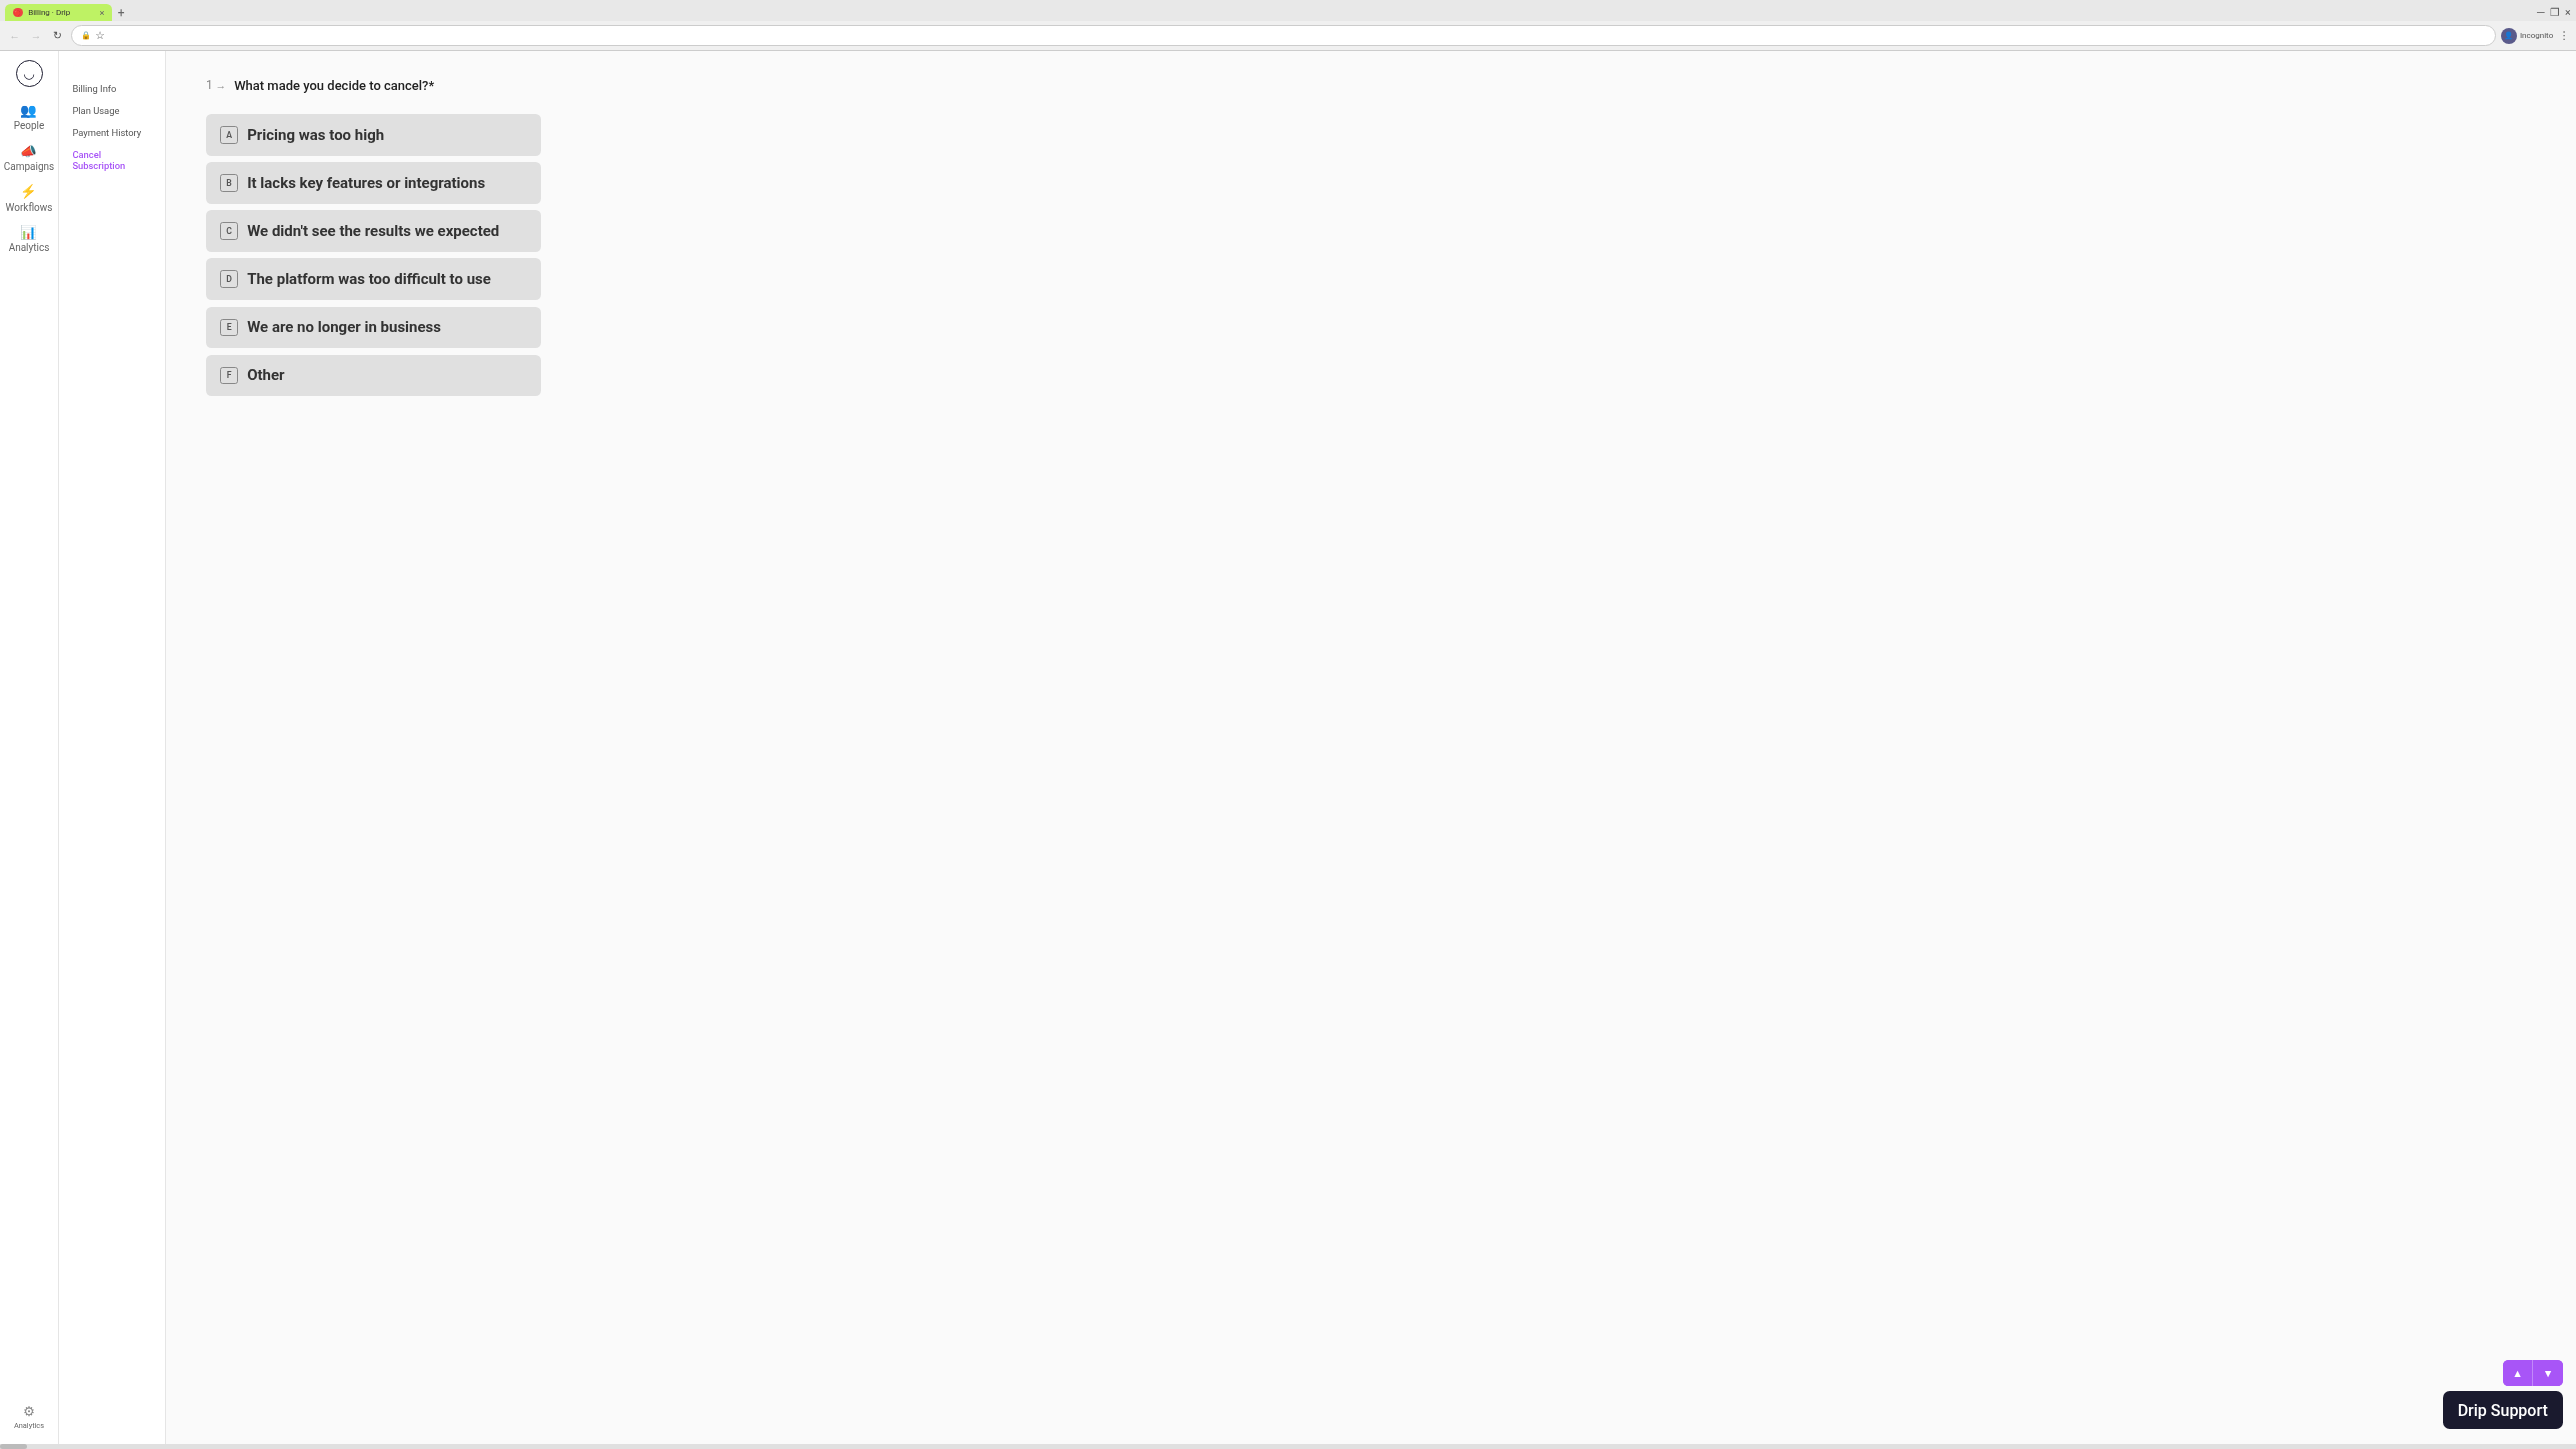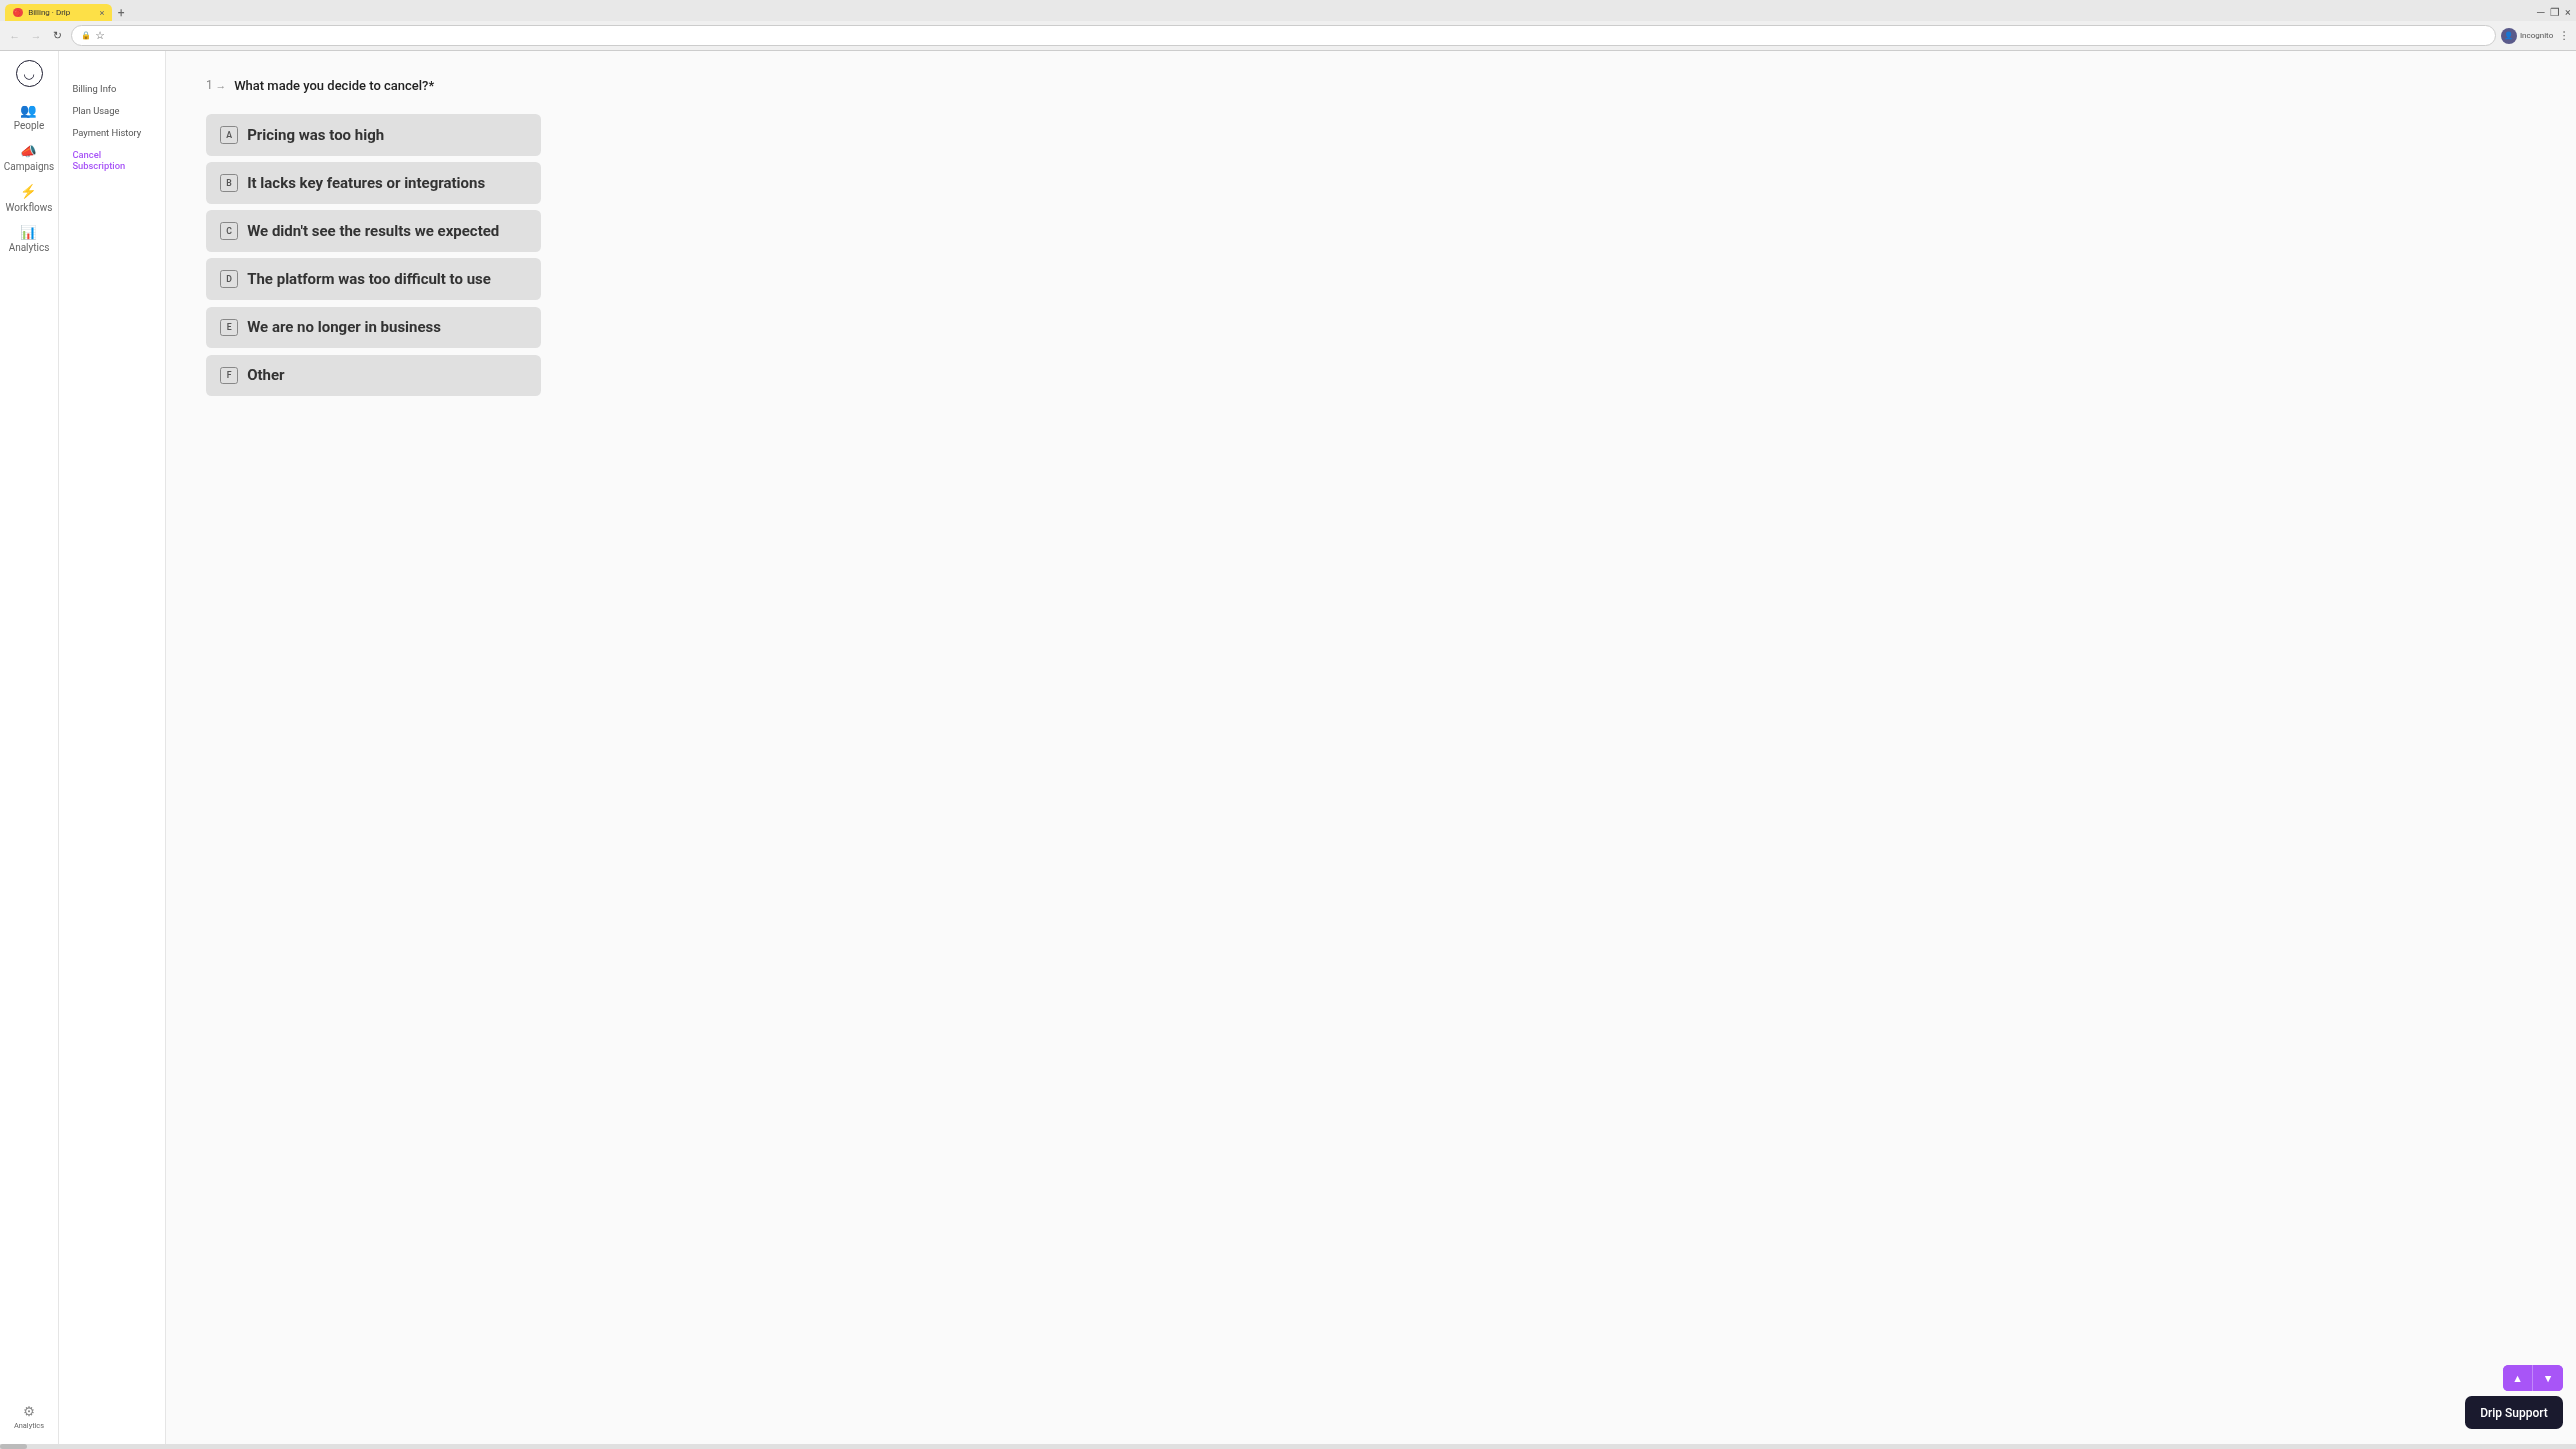--- a/index.html
+++ b/index.html
@@ -23,21 +23,21 @@
     .title-bar {
       display: flex;
       align-items: center;
       padding: 4px 5.4px 0 5.4px;
       background: #e8e8e8;
     }
 
     .tab {
       display: flex;
       align-items: center;
-      background: #fde047;
+      background: #bef264;
       border-radius: 5.4px 5.4px 0 0;
       padding: 4px 8px;
       font-size: 8px;
       color: #333;
       gap: 5.4px;
       min-width: 107px;
     }
 
     .tab-favicon {
       width: 9.4px;
@@ -387,21 +387,21 @@
 
     .support-nav-btn:last-child {
       border-right: none;
     }
 
     .drip-support-btn {
       background: #1a1a2e;
       color: white;
       padding: 9.4px 14.8px;
       border-radius: 6.7px;
-      font-size: 12px;
+      font-size: 16px;
       font-weight: 500;
       cursor: pointer;
       white-space: nowrap;
     }
 
     
     .main-content::-webkit-scrollbar {
       width: 5.4px;
     }
     .main-content::-webkit-scrollbar-track {

